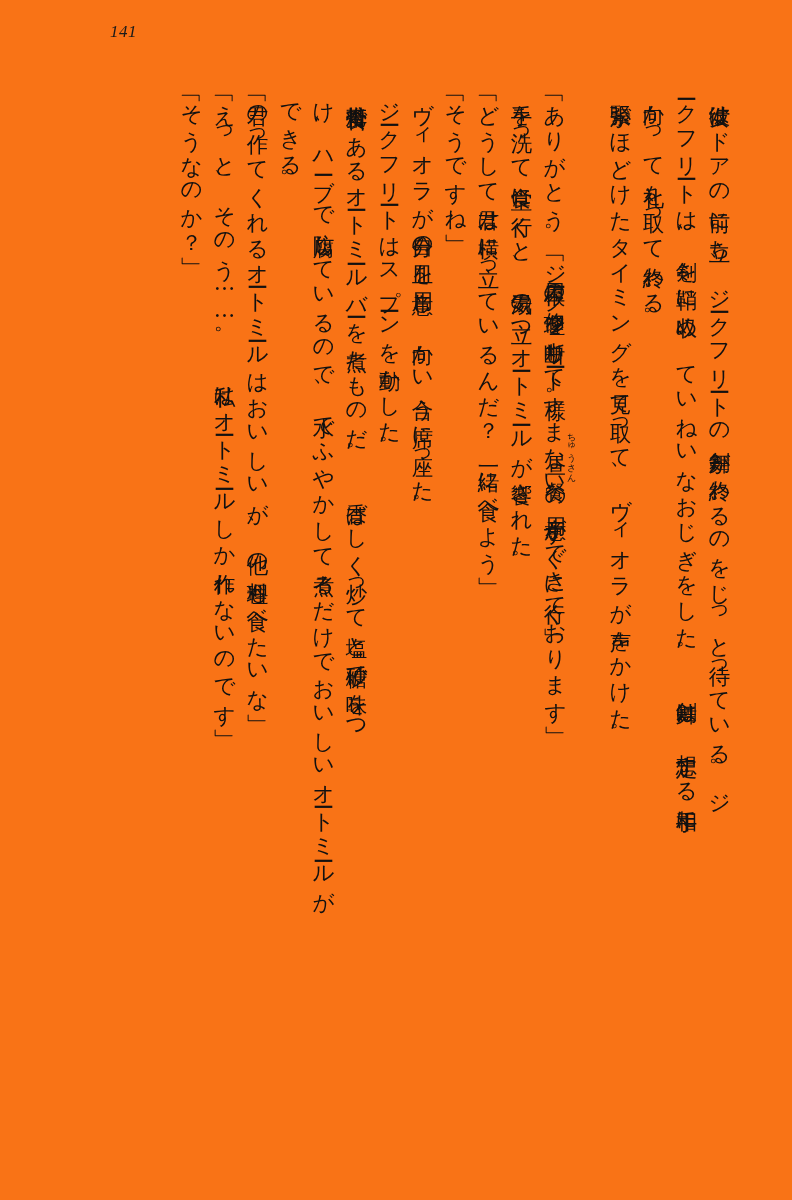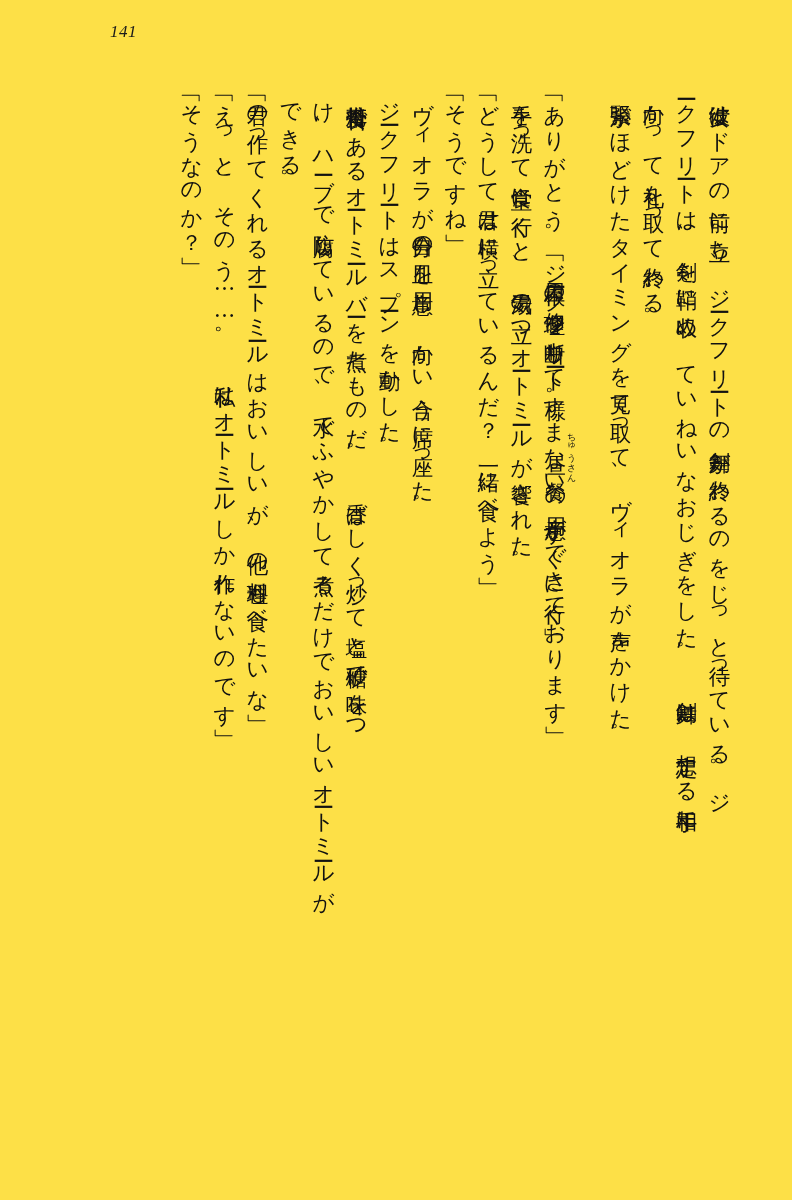--- a/index.html
+++ b/index.html
@@ -12,21 +12,21 @@
     height: 1200px;
     position: relative;
     overflow: hidden;
     font-family: "Liberation Serif", "DejaVu Serif", serif;
     color: #141414;
   }
 
   .page {
     position: absolute;
     inset: 0;
-    background: #fde047;
+    background: #f97316;
   }
 
   .page-number {
     position: absolute;
     top: 22px;
     left: 110px;
     font-family: "Liberation Serif", "DejaVu Serif", serif;
     font-style: italic;
     font-size: 17px;
     letter-spacing: 0.5px;

